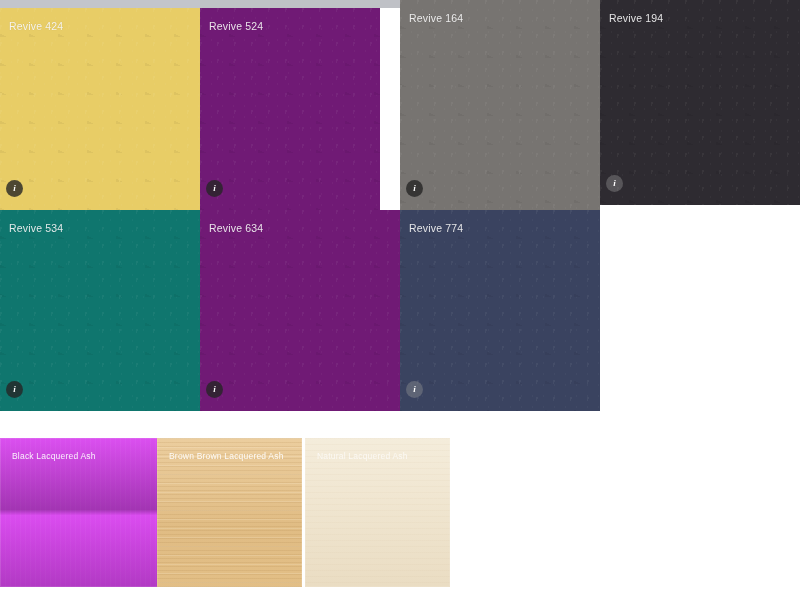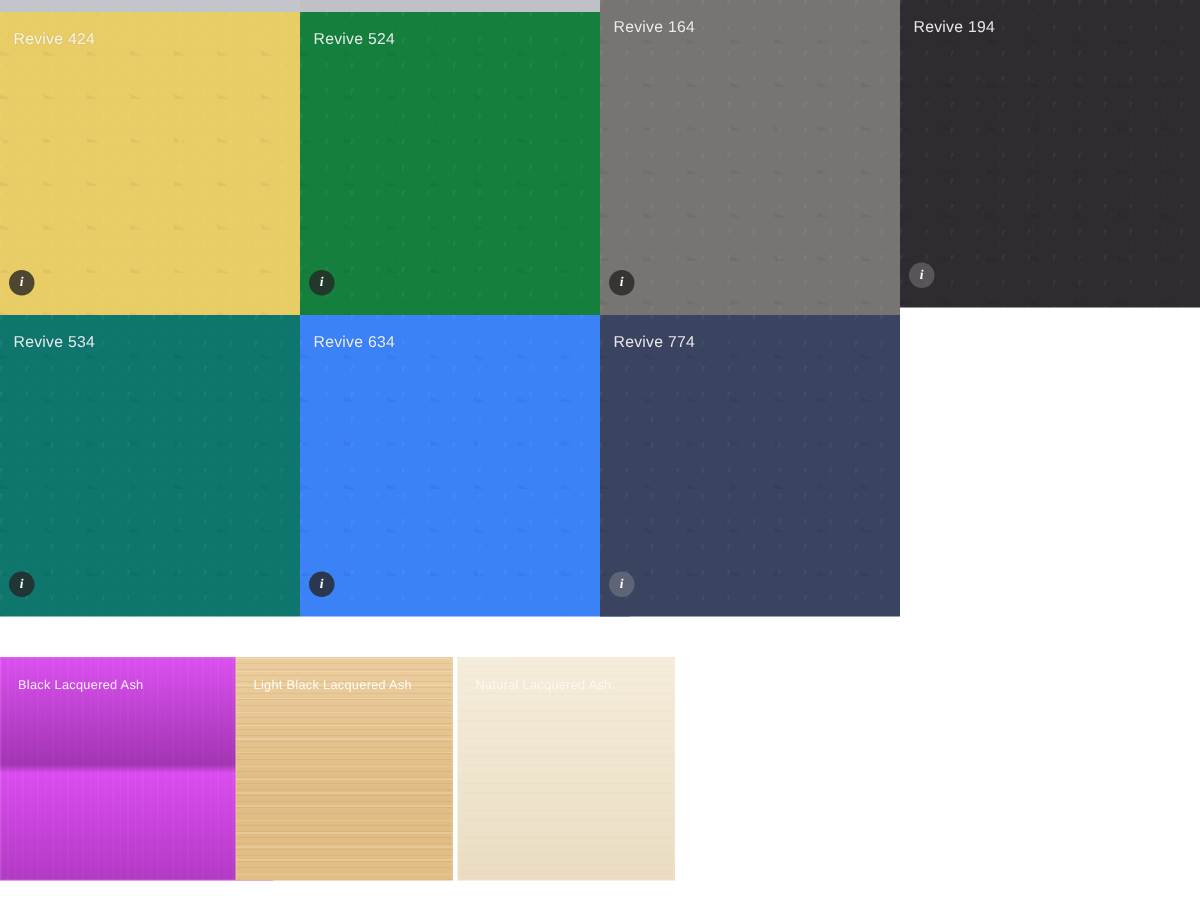--- a/index.html
+++ b/index.html
@@ -103,21 +103,21 @@
   </div>
 
 <div id="paint-grid">
     <div class="swatch" style="left: 0px; top: 8px; width: 200px; height: 202px; background: rgb(232, 205, 102); text-align: right;">
       <div class="sw-noise"></div>
       <div class="sw-label">Revive 424</div>
       <div class="info-btn">
         <span class="info-glyph">i</span>
       </div>
     </div>
-    <div class="swatch" style="left: 200px; top: 8px; width: 200px; height: 202px; background: #15803d;">
+    <div class="swatch" style="left: 200px; top: 8px; width: 180px; height: 202px; background: #701a75;">
       <div class="sw-noise"></div>
       <div class="sw-label">Revive 524</div>
       <div class="info-btn">
         <span class="info-glyph">i</span>
       </div>
     </div>
     <div class="swatch" style="left: 400px; top: 0px; width: 200px; height: 210px; background: rgb(119, 116, 113); padding-left: 28px;">
       <div class="sw-noise"></div>
       <div class="sw-label">Revive 164</div>
       <div class="info-btn">
@@ -131,21 +131,21 @@
         <span class="info-glyph">i</span>
       </div>
     </div>
     <div class="swatch" style="left: 0px; top: 210px; width: 200px; height: 201px; background: #0f766e;">
       <div class="sw-noise"></div>
       <div class="sw-label">Revive 534</div>
       <div class="info-btn">
         <span class="info-glyph">i</span>
       </div>
     </div>
-    <div class="swatch" style="left: 200px; top: 210px; width: 220px; height: 201px; background: #3b82f6;">
+    <div class="swatch" style="left: 200px; top: 210px; width: 220px; height: 201px; background: #701a75;">
       <div class="sw-noise"></div>
       <div class="sw-label">Revive 634</div>
       <div class="info-btn">
         <span class="info-glyph">i</span>
       </div>
     </div>
     <div class="swatch dim-info" style="left: 400px; top: 210px; width: 200px; height: 201px; background: rgb(58, 67, 96);">
       <div class="sw-noise"></div>
       <div class="sw-label">Revive 774</div>
       <div class="info-btn">
@@ -156,20 +156,20 @@
 
 <div id="material-row">
     <div class="material" style="left: 0px; width: 182px; background: #d946ef; padding-left: 24px;">
       <div class="mat-grain" style="background: linear-gradient(rgba(255, 255, 255, 0.05) 0%, rgba(0, 0, 0, 0.25) 48%, rgba(255, 255, 255, 0.03) 52%, rgba(0, 0, 0, 0.18) 100%), repeating-linear-gradient(90deg, rgba(255, 255, 255, 0.035) 0px, rgba(255, 255, 255, 0.035) 1px, rgba(0, 0, 0, 0) 1px, rgba(0, 0, 0, 0) 5px);"></div>
       <div class="mat-inner-edge"></div>
       <div class="mat-label">Black Lacquered Ash</div>
     </div>
     <div class="material" style="left: 157px; width: 145px; background: rgb(229, 194, 139);">
       <div class="mat-grain" style="background: repeating-linear-gradient(rgba(160, 115, 55, 0.13) 0px, rgba(160, 115, 55, 0.13) 1px, rgba(0, 0, 0, 0) 1px, rgba(0, 0, 0, 0) 4px), repeating-linear-gradient(rgba(255, 245, 225, 0.18) 0px, rgba(255, 245, 225, 0.18) 1px, rgba(0, 0, 0, 0) 1px, rgba(0, 0, 0, 0) 9px), linear-gradient(rgba(255, 240, 215, 0.25) 0%, rgba(190, 145, 80, 0.12) 60%, rgba(215, 175, 110, 0.18) 100%);"></div>
       <div class="mat-inner-edge"></div>
-      <div class="mat-label">Light Black Lacquered Ash</div>
+      <div class="mat-label">Brown Brown Lacquered Ash</div>
     </div>
     <div class="material faint-label" style="left: 305px; width: 145px; background: rgb(236, 224, 200);">
       <div class="mat-grain" style="background: repeating-linear-gradient(rgba(200, 175, 135, 0.07) 0px, rgba(200, 175, 135, 0.07) 1px, rgba(0, 0, 0, 0) 1px, rgba(0, 0, 0, 0) 6px), linear-gradient(rgba(255, 252, 242, 0.45) 0%, rgba(225, 205, 170, 0.18) 100%);"></div>
       <div class="mat-inner-edge"></div>
       <div class="mat-label">Natural Lacquered Ash</div>
     </div>
   </div>
 
 </body></html>

